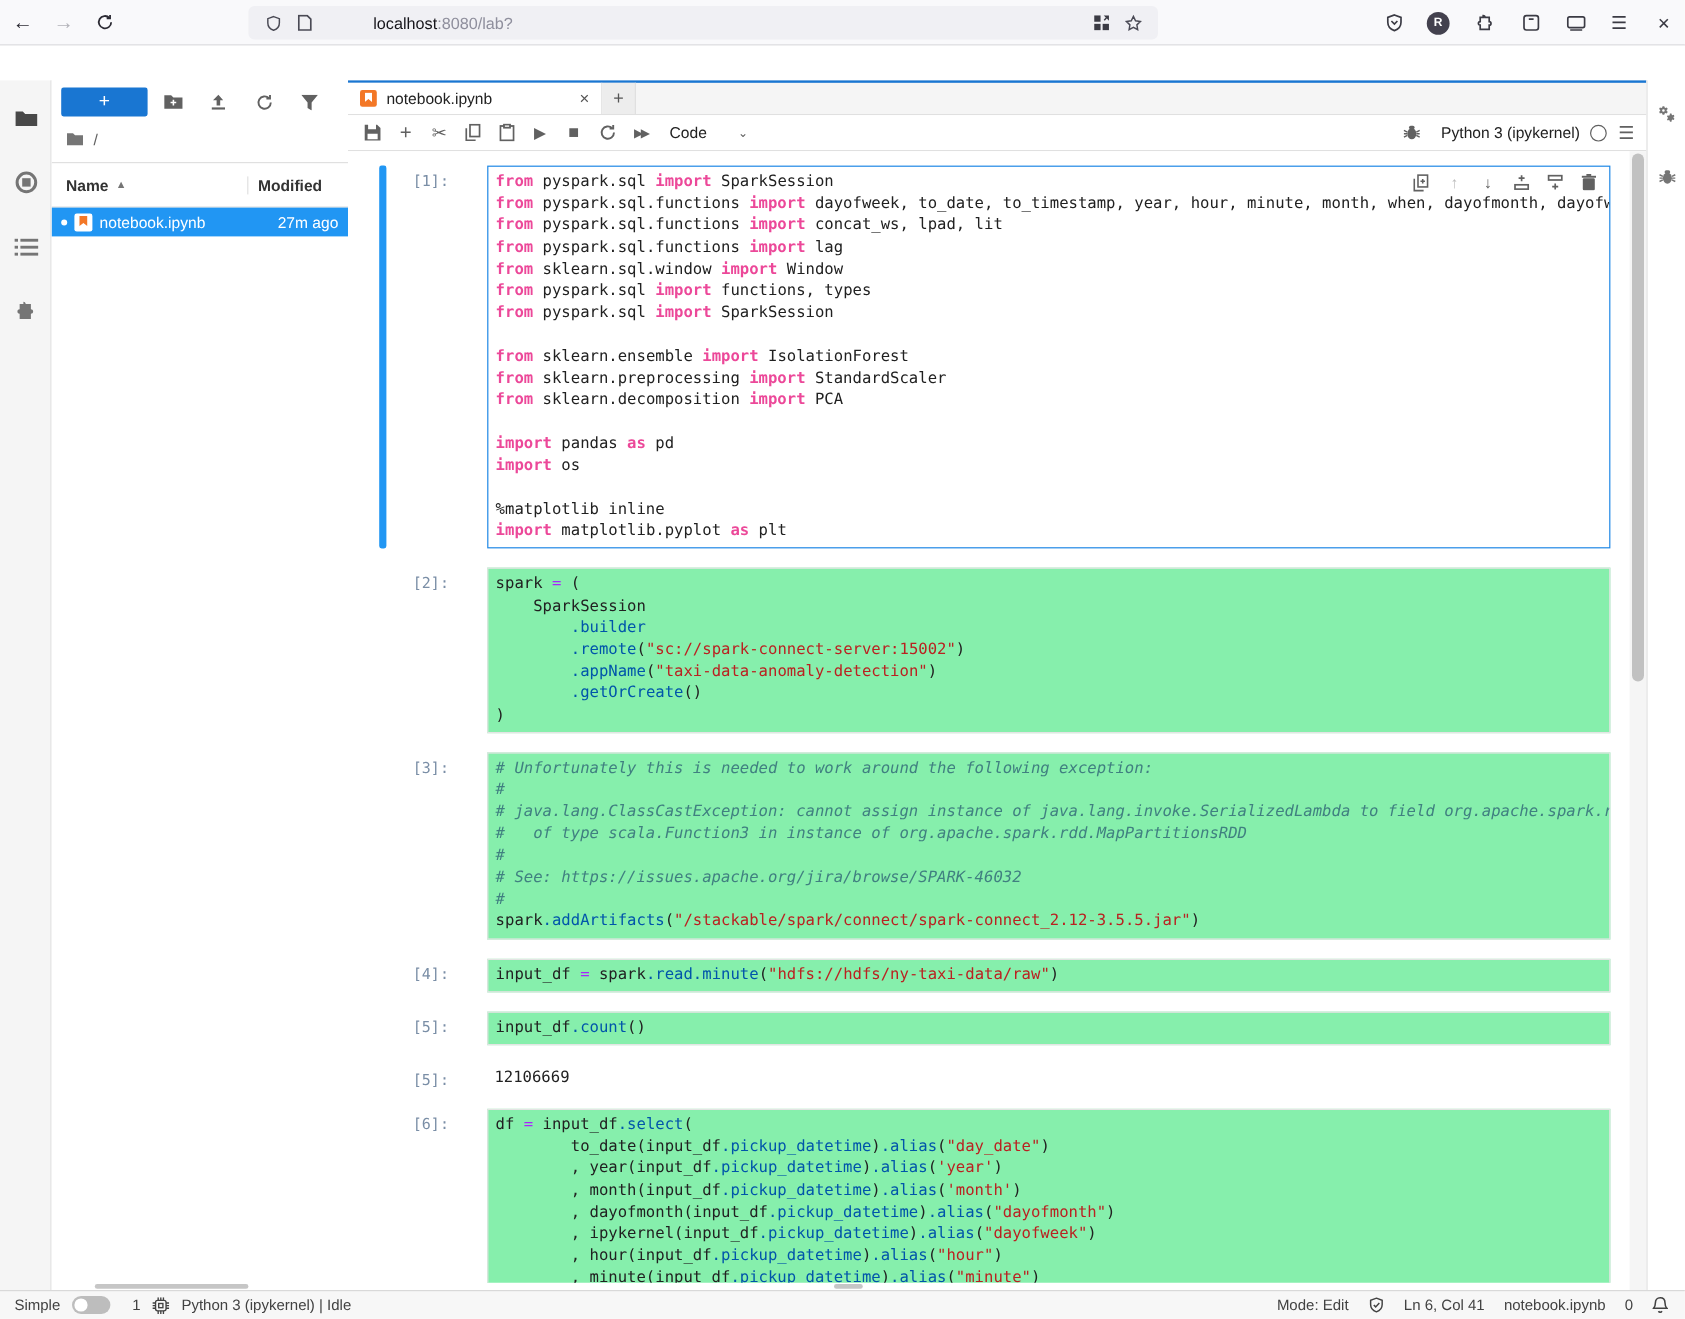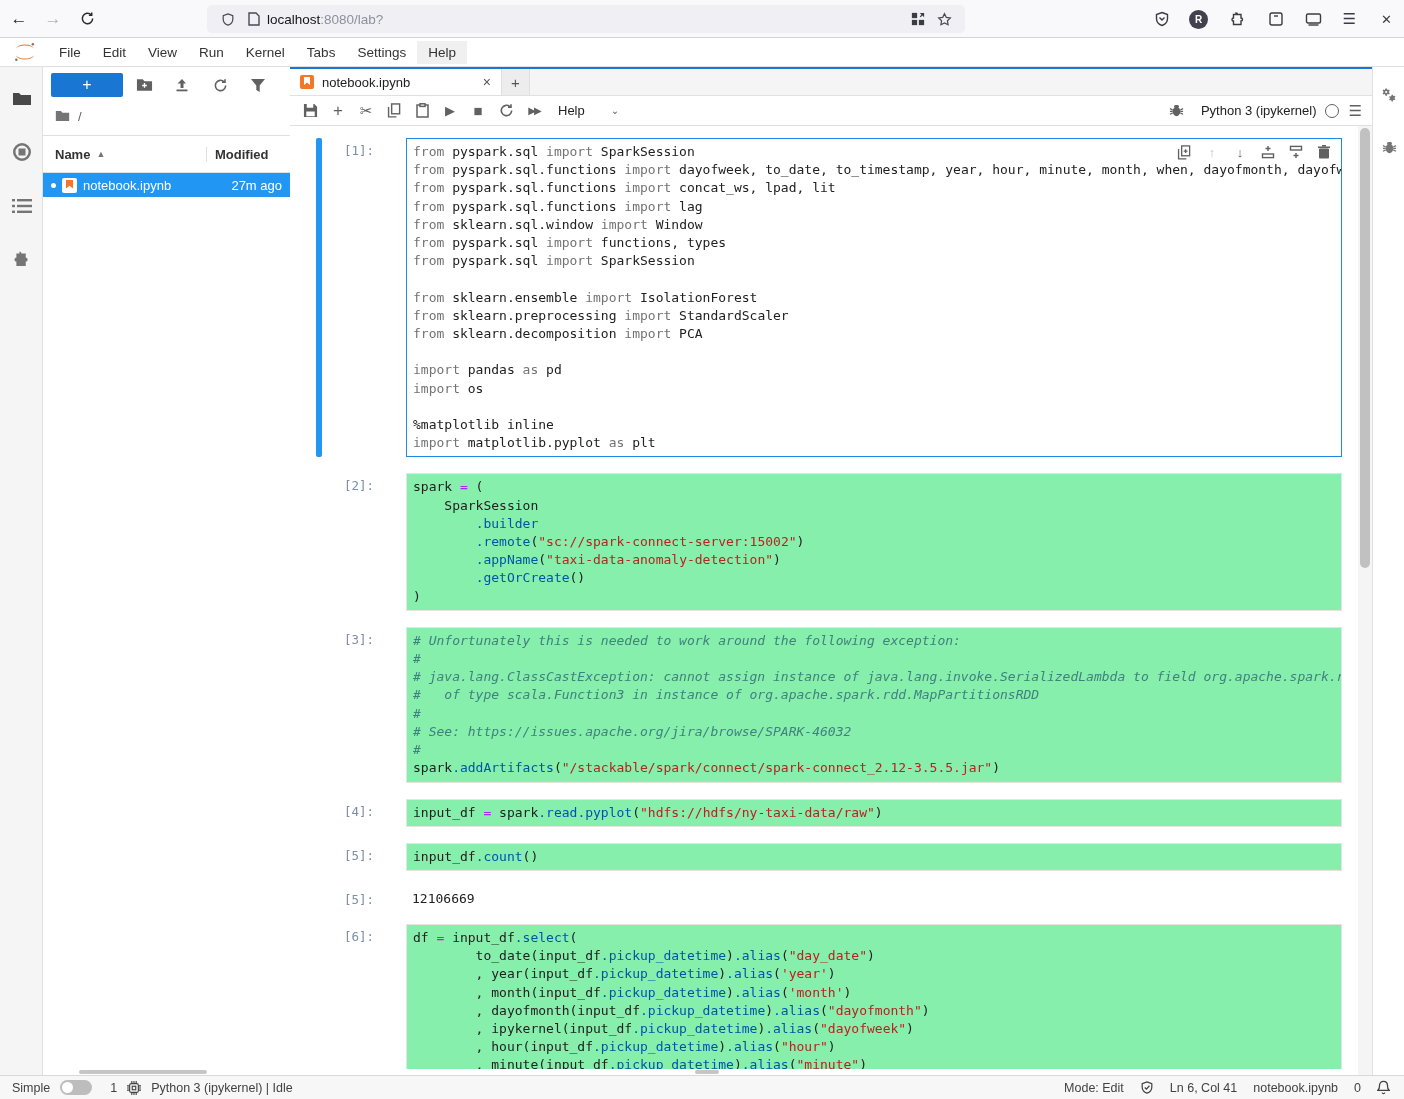--- a/index.html
+++ b/index.html
@@ -8,21 +8,21 @@
   .win { position:absolute; inset:0; }
 
   
   .browser-bar { position:absolute; left:0; top:0; right:0; height:38px; background:#f9f9fb;
     border-bottom:1px solid #d4d4d8; display:flex; align-items:center; }
   .nav-ic { width:30px; height:28px; display:flex; align-items:center; justify-content:center;
     font-size:17px; color:#2b2a33; margin-left:4px; border-radius:4px; }
   .nav-ic.dim { color:#b2b2b8; }
   .urlbar { position:absolute; left:207px; top:5px; width:758px; height:28px; background:#f0f0f4;
     border-radius:5px; display:flex; align-items:center; padding:0 8px; }
-  .urlbar .host { color:#15141a; font-size:13.5px; }
+  .urlbar .host { color:#15141a; font-size:13.5px;margin-left:44px; }
   .urlbar .rest { color:#8f8f9d; font-size:13.5px; }
   .urlbar .grow { flex:1; }
   .bic { width:26px; height:26px; display:flex; align-items:center; justify-content:center; color:#4a4a55; }
   .brt { position:absolute; top:5px; height:28px; display:flex; align-items:center; }
   .avatar { width:19px; height:19px; border-radius:50%; background:#43414e; color:#fff; font-size:10px;
     font-weight:bold; display:flex; align-items:center; justify-content:center; }
 
   
   .jlab { position:absolute; left:0; top:38px; right:0; bottom:0; background:#fff; }
   .menubar { position:absolute; left:0; top:0; right:0; height:29px; background:#fff;
@@ -101,21 +101,21 @@
   .cell-row.active .collapser { background:#2196f3; }
   .prompt { width:62px; flex:none; text-align:left; color:#7a8ea6; font-family:"DejaVu Sans Mono",monospace;
     font-size:12.5px; padding-top:5px; }
   .editor { flex:1; background:#86efac; border:1px solid #e4e4e4; padding:4px 6px; overflow:hidden; position:relative; }
   .cell-row.active .editor { background:#fff; border:1px solid #1e88e5; }
   pre.code { font-family:"DejaVu Sans Mono",monospace; font-size:13px; line-height:18.2px; white-space:pre; color:#212121; }
   .out-row { display:flex; margin:0 16px 14px 26px; }
   .out-row .collapser { background:transparent; }
   .out-pre { flex:1; padding:4px 6px; font-family:"DejaVu Sans Mono",monospace; font-size:13px; color:#212121; }
 
-  .c-kw { color:#737373; font-weight:normal; }
+  .c-kw { color:#ec4899; font-weight:bold; }
   .c-id { color:#212121; }
   .c-prop { color:#0055aa; }
   .c-str { color:#ba2121; }
   .c-op { color:#aa22ff; }
   .c-com { color:#408080; font-style:italic; }
 
   .cell-toolbar { position:absolute; right:6px; top:3px; display:flex; gap:6px; background:#fff; }
   .ct-ic { width:22px; height:20px; display:flex; align-items:center; justify-content:center; color:#616161; font-size:13px; }
   .ct-ic.dis { color:#bdbdbd; }
 
@@ -200,36 +200,20 @@
     <div class="brt" style="right:48px" style2="">
       <span style="font-size:15px;color:#3b3b44">☰</span>
     </div>
     <div class="brt" style="right:12px">
       <span style="font-size:13px;color:#3b3b44">✕</span>
     </div>
   </div>
 
   <div class="jlab">
 
-    <div class="menubar">
-      <svg class="jlogo" viewBox="0 0 32 28">
-        <path d="M4 18 A13 9 0 0 0 28 18 A15 11 0 0 1 4 18Z" fill="#f37726"></path>
-        <path d="M4 10 A13 9 0 0 1 28 10 A15 11 0 0 0 4 10Z" fill="#f37726"></path>
-        <circle cx="26" cy="4" r="1.6" fill="#767677"></circle>
-          <circle cx="5" cy="24" r="1.6" fill="#767677"></circle>
-      </svg>
-      <span class="menu-item">File</span>
-      <span class="menu-item">Edit</span>
-      <span class="menu-item">View</span>
-      <span class="menu-item">Run</span>
-      <span class="menu-item">Kernel</span>
-      <span class="menu-item">Tabs</span>
-      <span class="menu-item">Settings</span>
-      <span class="menu-item hl">Help</span>
-    </div>
 
     <div class="shell">
 
       <div class="activitybar">
         <div class="act-ic on" style="margin-top:12px">
           <svg class="i" width="20" height="16" viewBox="0 0 20 16" fill="currentColor">
             <path d="M1 2h6l2 2h10v10H1z"></path>
           </svg>
         </div>
         <div class="act-ic" style="margin-top:13px">
@@ -339,21 +323,21 @@
           <span class="tb-ic">▶</span>
           <span class="tb-ic" style="font-size:15px">■</span>
           <span class="tb-ic">
             <svg class="i" width="15" height="15" viewBox="0 0 16 16" fill="none" stroke="currentColor" stroke-width="1.7">
               <path d="M13.5 8a5.5 5.5 0 1 1-1.6-3.9"></path>
                 <path d="M12.8 1.2v3.2H9.6"></path>
             </svg>
           </span>
           <span class="tb-ic" style="font-size:10px;letter-spacing:-2px">▶▶</span>
           <span class="celltype">
-            <span>Help</span>
+            <span>Code</span>
             <span class="chev">⌄</span>
           </span>
           <span class="tb-spacer"></span>
           <span class="tb-ic">
             <svg class="i" width="15" height="15" viewBox="0 0 16 16" fill="currentColor">
               <ellipse cx="8" cy="9" rx="4" ry="5"></ellipse>
                 <rect x="5.5" y="2" width="5" height="3" rx="1.5"></rect>
               <path d="M1 6l3 1.5M1 12l3-1.5M15 6l-3 1.5M15 12l-3-1.5M1 9h3M12 9h3" stroke="currentColor" stroke-width="1.3"></path>
             </svg>
           </span>
@@ -440,21 +424,21 @@
 <span class="c-com">#</span>
 <span class="c-com"># See: https://issues.apache.org/jira/browse/SPARK-46032</span>
 <span class="c-com">#</span>
 <span class="c-id">spark</span><span class="c-prop">.addArtifacts</span><span class="c-id">(</span><span class="c-str">"/stackable/spark/connect/spark-connect_2.12-3.5.5.jar"</span><span class="c-id">)</span></pre>
               </div>
             </div>
             <div class="cell-row">
               <div class="collapser"></div>
               <div class="prompt">[4]:</div>
               <div class="editor">
-                <pre class="code"><span class="c-id">input_df </span><span class="c-op">=</span><span class="c-id"> spark</span><span class="c-prop">.read</span><span class="c-prop">.pyplot</span><span class="c-id">(</span><span class="c-str">"hdfs://hdfs/ny-taxi-data/raw"</span><span class="c-id">)</span></pre>
+                <pre class="code"><span class="c-id">input_df </span><span class="c-op">=</span><span class="c-id"> spark</span><span class="c-prop">.read</span><span class="c-prop">.minute</span><span class="c-id">(</span><span class="c-str">"hdfs://hdfs/ny-taxi-data/raw"</span><span class="c-id">)</span></pre>
               </div>
             </div>
             <div class="cell-row">
               <div class="collapser"></div>
               <div class="prompt">[5]:</div>
               <div class="editor">
                 <pre class="code"><span class="c-id">input_df</span><span class="c-prop">.count</span><span class="c-id">()</span></pre>
               </div>
             </div>
             <div class="out-row">

